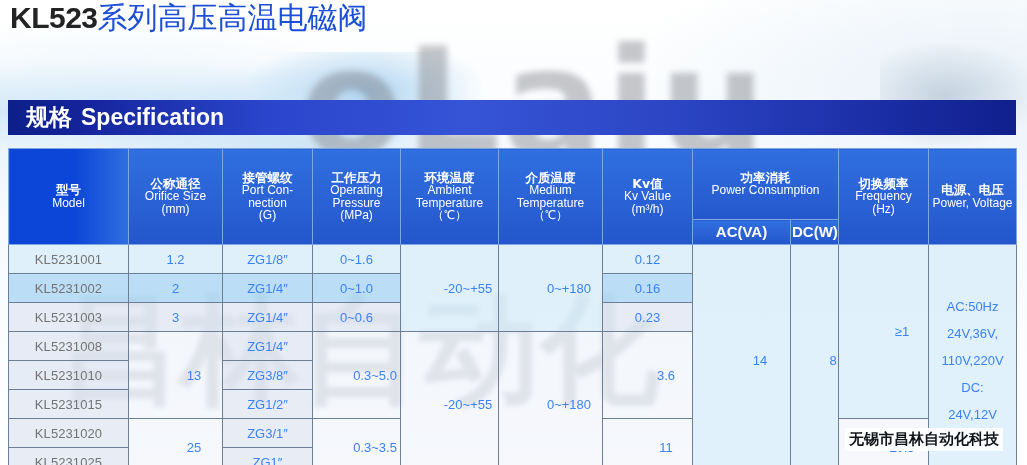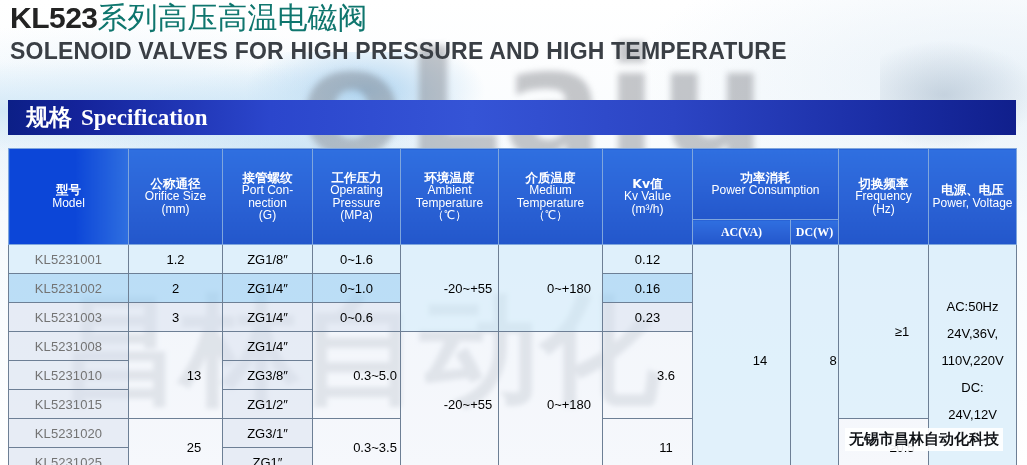--- a/index.html
+++ b/index.html
@@ -33,56 +33,56 @@
   #watermark-cn{position:absolute;left:60px;top:290px;z-index:1;
     font-family:"DejaVu Sans",sans-serif;font-weight:bold;font-size:120px;
     line-height:1;color:rgba(120,128,140,.28);
     filter:blur(2.5px);white-space:nowrap;pointer-events:none;}
 
   
   #title-block{position:absolute;left:10px;top:0px;z-index:3;}
   .t-cn{font-size:30px;font-weight:bold;color:#232323;line-height:36px;
         font-family:"DejaVu Sans",sans-serif;white-space:nowrap;}
   .t-cn .model{font-family:"Liberation Sans",sans-serif;letter-spacing:-.5px;}
-  .t-cn .rest{color:#0f766e;font-weight:normal;}
+  .t-cn .rest{color:#1d4ed8;font-weight:normal;}
   .t-en{font-size:23px;font-weight:bold;color:#3a3f45;line-height:30px;
         letter-spacing:.2px;white-space:nowrap;
         font-family:"Liberation Sans",sans-serif;}
 
   
   #spec-banner{position:absolute;left:8px;top:100px;width:1008px;height:35px;z-index:3;
     background:linear-gradient(90deg,#0c1f87 0%,#14239a 7%,#2b46cc 26%,#3554d6 46%,#2c45c4 66%,#1b2ea6 86%,#101f8c 100%);
     display:flex;align-items:center;}
   #spec-banner .sb-cn{color:#ffffff;font-size:23px;font-weight:bold;
     font-family:"DejaVu Sans",sans-serif;margin-left:18px;}
   #spec-banner .sb-en{color:#ffffff;font-size:23px;font-weight:bold;margin-left:9px;
-    font-family:Liberation Serif, serif;}
+    font-family:Liberation Sans, sans-serif;}
 
   
   #spec-table{position:absolute;left:8px;top:148px;width:1008px;z-index:3;
     border-collapse:collapse;table-layout:fixed;}
   #spec-table th,#spec-table td{
     border:1px solid #6d7f95;padding:0;text-align:center;vertical-align:middle;}
 
   
   #spec-table thead th{
     color:#ffffff;font-weight:bold;line-height:12.5px;padding:2px 1px;
     background:linear-gradient(180deg,#2f6fe0 0%,#2b63d6 50%,#2357cb 100%);
     border-color:#7fa6dd;}
   #spec-table thead th.hdr-model{
     background:linear-gradient(90deg,#0c46d8 0%,#0c46d8 55%,#2f6fe0 100%);}
   .h-cn{font-family:"DejaVu Sans",sans-serif;font-size:12.5px;display:block;}
   .h-en{font-family:"Liberation Sans",sans-serif;font-size:12px;font-weight:normal;display:block;}
   .h-unit{font-family:"Liberation Sans",sans-serif;font-size:12px;font-weight:normal;display:block;}
-  th.sub{font-family:Liberation Serif, serif;font-size:12px;font-weight:normal;
+  th.sub{font-family:Liberation Sans, sans-serif;font-size:15px;font-weight:normal;
     line-height:16px;height:20px;}
 
   
   #spec-table tbody td{
-    height:28px;font-size:13px;color:#000000;
+    height:28px;font-size:13px;color:#3b82f6;
     font-family:"Liberation Sans",sans-serif;
     background:rgba(222,228,241,.72);}
   #spec-table tbody td.model-cell{color:#737373;letter-spacing:.1px;}
   #spec-table tbody tr.hl td{background:rgba(171,214,244,.80);}
   #spec-table tbody tr.hl-soft td{background:rgba(214,236,250,.72);}
   #spec-table tbody td.clear{background:rgba(236,240,248,.45);padding-left:37px;}
   #spec-table tbody td.spanbig{font-size:13px;}
   .thick-top{border-top:1px solid #20252c !important;}
 
   
@@ -98,21 +98,20 @@
 <div id="bg-shape-b"></div>
 <div id="bg-shape-c"></div>
 
 <div id="watermark">oLaiu</div>
 <div id="watermark-cn">昌林自动化</div>
 
 <div id="title-block">
   <div class="t-cn">
     <span class="model">KL523</span><span class="rest">系列高压高温电磁阀</span>
   </div>
-  <div class="t-en">SOLENOID VALVES FOR HIGH PRESSURE AND HIGH TEMPERATURE</div>
 </div>
 
 <div id="spec-banner">
   <span class="sb-cn">规格</span>
   <span class="sb-en">Specification</span>
 </div>
 
 <table id="spec-table">
   <colgroup>
     <col style="width:120px">

